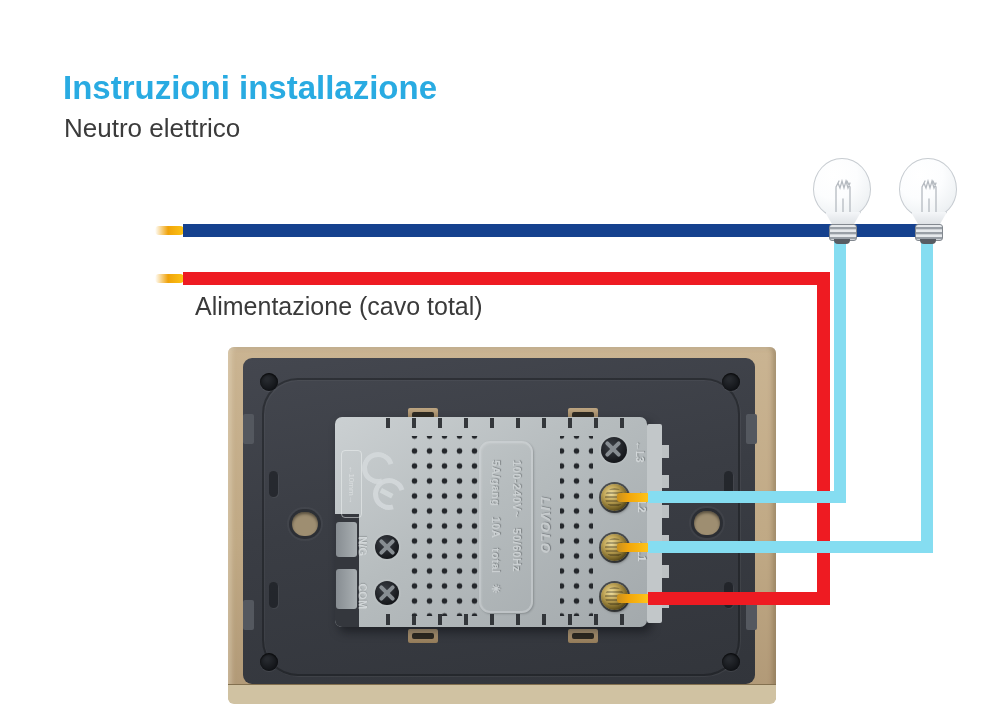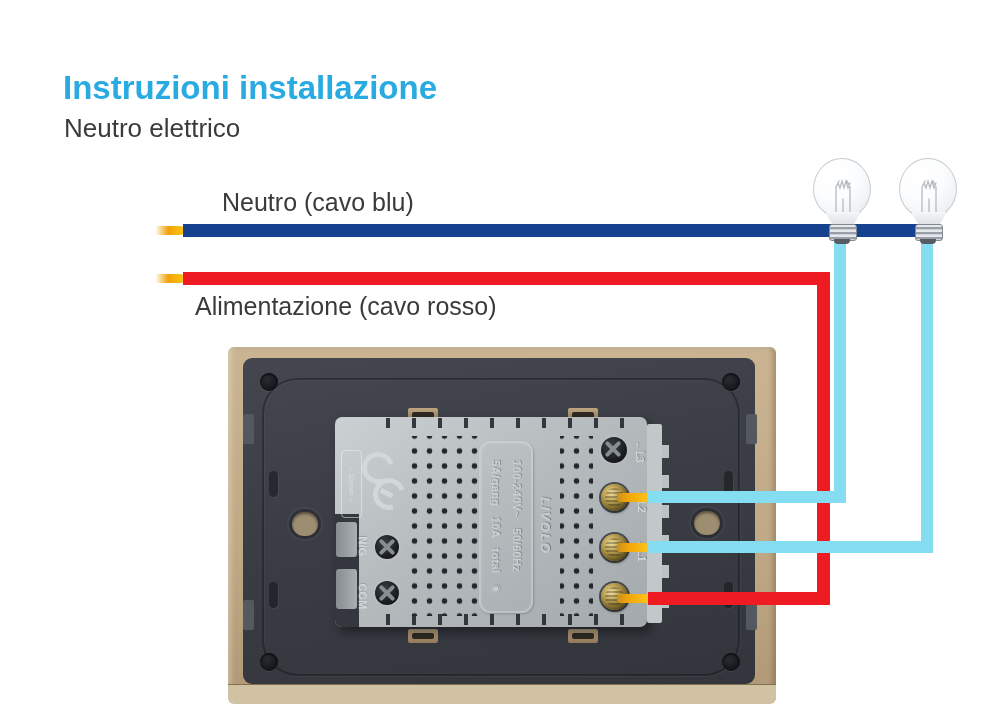--- a/index.html
+++ b/index.html
@@ -143,22 +143,21 @@
   .br-1 { left:601px; top:459px; } .br-2 { left:601px; top:509px; } .br-3 { left:601px; top:558px; }
 </style>
 </head>
 <body>
 
 <div class="stage">
 
   <div class="title">Instruzioni installazione</div>
   <div class="subtitle">Neutro elettrico</div>
 
-  <div class="wire-label lbl-neutral">Neutro (cavo blu)</div>
-  <div class="wire-label lbl-live">Alimentazione (cavo rosso)</div>
+  <div class="wire-label lbl-live">Alimentazione (cavo total)</div>
 
   <div class="tip tip-blue"></div>
   <div class="wire w-blue"></div>
   <div class="tip tip-red"></div>
   <div class="wire w-red-h1"></div>
   <div class="wire w-red-v"></div>
   <div class="wire w-red-h2"></div>
   <div class="tip-term tip-t1"></div>
   <div class="tip-term tip-t2"></div>
   <div class="tip-term tip-t3"></div>

